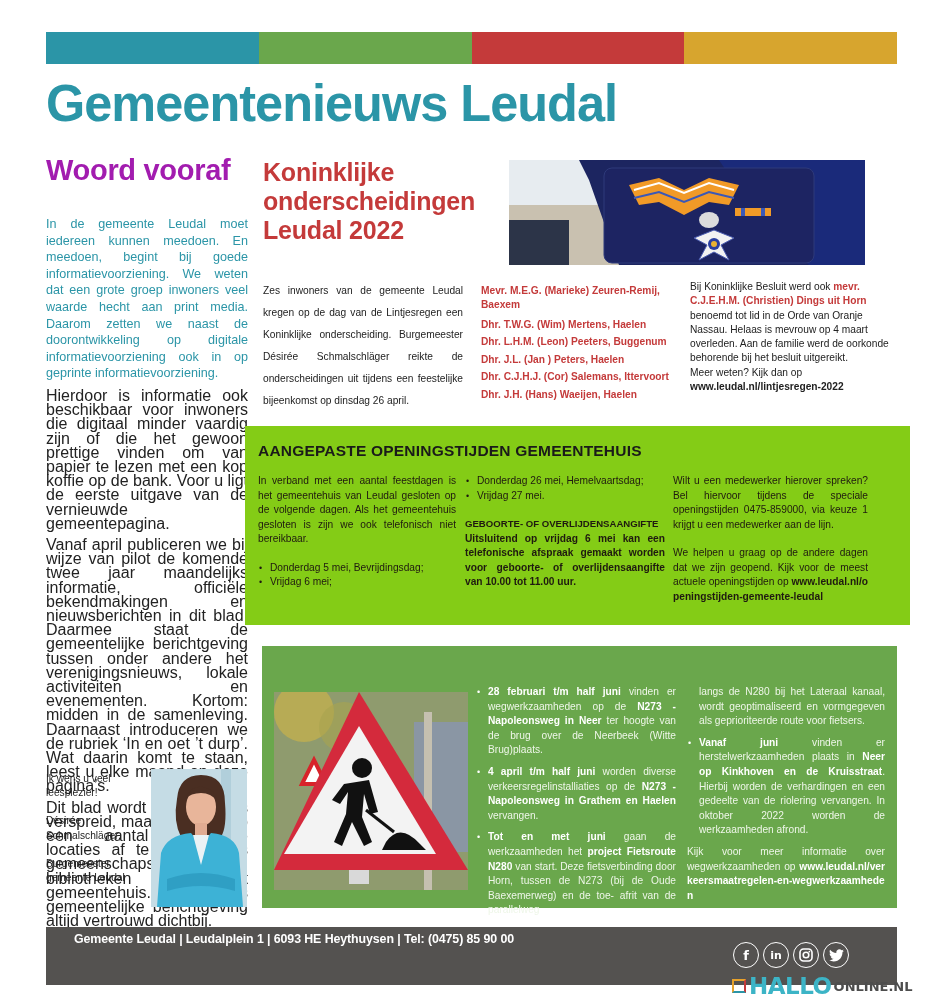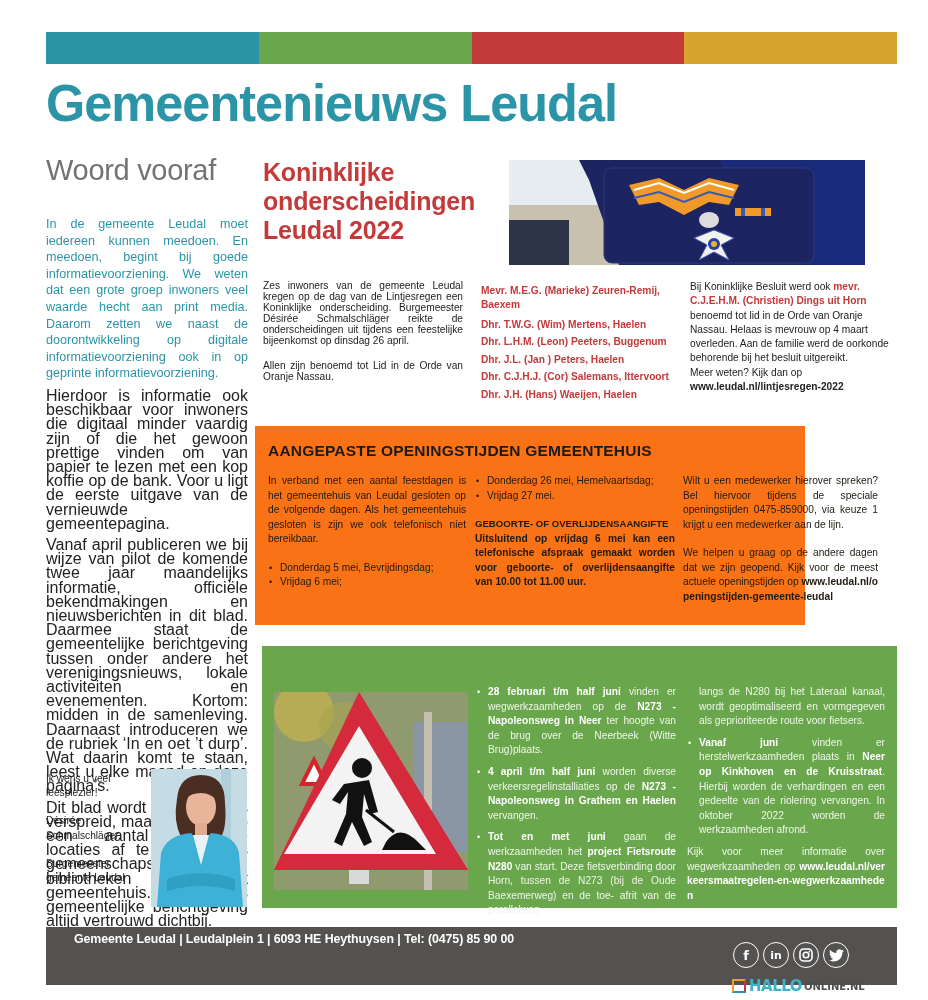--- a/index.html
+++ b/index.html
@@ -6,41 +6,41 @@
   html, body { width: 928px; height: 1000px; background: #ffffff; overflow: hidden; }
   body { position: relative; font-family: "Liberation Sans", sans-serif; color: #222; }
 
   .colorbar { position: absolute; left: 46px; top: 32px; width: 851px; height: 32px; display: flex; }
   .colorbar span { flex: 1; height: 100%; }
 
   .masthead { position: absolute; left: 46px; top: 72px; font-size: 52px; font-weight: bold; color: #2b95a7; letter-spacing: -1px; line-height: 62px; white-space: nowrap; transform: scaleX(0.97); transform-origin: left; }
 
   
   .left-col { position: absolute; left: 46px; top: 152px; width: 202px; }
-  .left-title { font-size: 29px; font-weight: normal; color: #737373; line-height: 36px; letter-spacing: -0.3px; }
+  .left-title { font-size: 29px; font-weight: bold; color: #a21caf; line-height: 36px; letter-spacing: -0.3px; }
   .intro { margin-top: 28px; font-size: 12.6px; line-height: 16.6px; color: #2b95a7; text-align: justify; }
   .body-p { margin-top: 7px; font-size: 16px; line-height: 14.2px; color: #222; text-align: justify; }
   .sign { position: absolute; left: 46px; top: 772px; width: 100px; font-size: 10.2px; line-height: 14.2px; color: #222; }
   .sign p + p { margin-top: 14px; }
   .portrait { position: absolute; left: 151px; top: 769px; width: 96px; height: 138px; overflow: hidden; background: linear-gradient(180deg, #c7dde6 0%, #a9cad8 100%); }
 
   
   .k-title { position: absolute; left: 263px; top: 158px; font-size: 25px; font-weight: bold; color: #c43a3a; line-height: 29px; letter-spacing: -0.2px; }
   .medal-photo { position: absolute; left: 509px; top: 160px; width: 356px; height: 105px; overflow: hidden; background: linear-gradient(90deg, #e9eef2 0%, #d6dde4 30%, #1f2a63 40%, #1a2358 100%); }
 
-  .k-col1 { position: absolute; left: 263px; top: 280px; width: 200px; font-size: 10.2px; line-height: 11px; text-align: justify; color: #222; }
+  .k-col1 { position: absolute; left: 263px; top: 280px; width: 200px; font-size: 10.2px; line-height: 22px; text-align: justify; color: #222; }
   .k-col1 p + p { margin-top: 14px; }
   .k-col2 { position: absolute; left: 481px; top: 284px; width: 205px; font-size: 10.2px; line-height: 17.6px; color: #c43a3a; font-weight: bold; }
   .k-col2 .wrap { line-height: 14.3px; margin-bottom: 3px; }
   .k-col3 { position: absolute; left: 690px; top: 280px; width: 200px; font-size: 10.2px; line-height: 14.3px; color: #222; }
   .red-bold { color: #c43a3a; font-weight: bold; }
   .bold { font-weight: bold; }
 
   
-  .yellow-box { position: absolute; left: 255px; top: 426px; width: 550px; height: 199px; background: #f97316; }
+  .yellow-box { position: absolute; left: 245px; top: 426px; width: 665px; height: 199px; background: #84cc16; }
   .yb-title { position: absolute; left: 13px; top: 16px; font-size: 15.5px; font-weight: bold; color: #1a1a1a; letter-spacing: 0.2px; }
   .yb-col { position: absolute; top: 48px; font-size: 10.2px; line-height: 14.5px; color: #1f1a10; text-align: justify; }
   .yb-col1 { left: 13px; width: 198px; }
   .yb-col2 { left: 220px; width: 200px; }
   .yb-col3 { left: 428px; width: 195px; }
   .bul { list-style: none; }
   .bul li { position: relative; padding-left: 12px; text-align: left; }
   .bul li::before { content: "•"; position: absolute; left: 1px; top: 0; font-size: 9px; }
   .gap { height: 14px; }
 
@@ -57,22 +57,22 @@
   .gb-bul li::before { content: "•"; position: absolute; left: 1px; top: 0; font-size: 9px; color: #ffffff; }
   .gb-col2 .cont { padding-left: 12px; margin-bottom: 7px; }
 
   
   .footer { position: absolute; left: 46px; top: 927px; width: 851px; height: 58px; background: #545250; }
   .footer-text { position: absolute; left: 28px; top: 5px; font-size: 12.4px; font-weight: bold; color: #ffffff; letter-spacing: -0.1px; }
   .social { position: absolute; right: 48px; top: 15px; display: flex; gap: 4px; }
   .social .ico { width: 26px; height: 26px; border: 1.3px solid #ffffff; border-radius: 50%; display: flex; align-items: center; justify-content: center; color: #fff; font-weight: bold; font-size: 13px; font-family: "DejaVu Sans", sans-serif; }
   .halloonline { position: absolute; left: 732px; top: 975px; height: 22px; display: flex; align-items: center; font-family: "DejaVu Sans", sans-serif; font-weight: bold; }
   .halloonline .logo-mark { width: 14px; height: 14px; border: 2px solid #e7a22b; border-right-color: #c43a3a; border-bottom-color: #2b95a7; margin-right: 3px; }
-  .halloonline .hallo { font-size: 15px; color: #3cb4c6; letter-spacing: -0.5px; text-align: right; }
-  .halloonline .online { font-size: 10px; color: #4d4d4d; margin-left: 2px; }
+  .halloonline .hallo { font-size: 23px; color: #3cb4c6; letter-spacing: -0.5px; text-align: right; }
+  .halloonline .online { font-size: 13px; color: #4d4d4d; margin-left: 2px; }
 </style>
 </head>
 <body>
 
 <div class="colorbar">
   <span style="background:#2b95a7"></span>
   <span style="background:#6aa74c"></span>
   <span style="background:#c43a3a"></span>
   <span style="background:#d7a52e"></span>
 </div>

